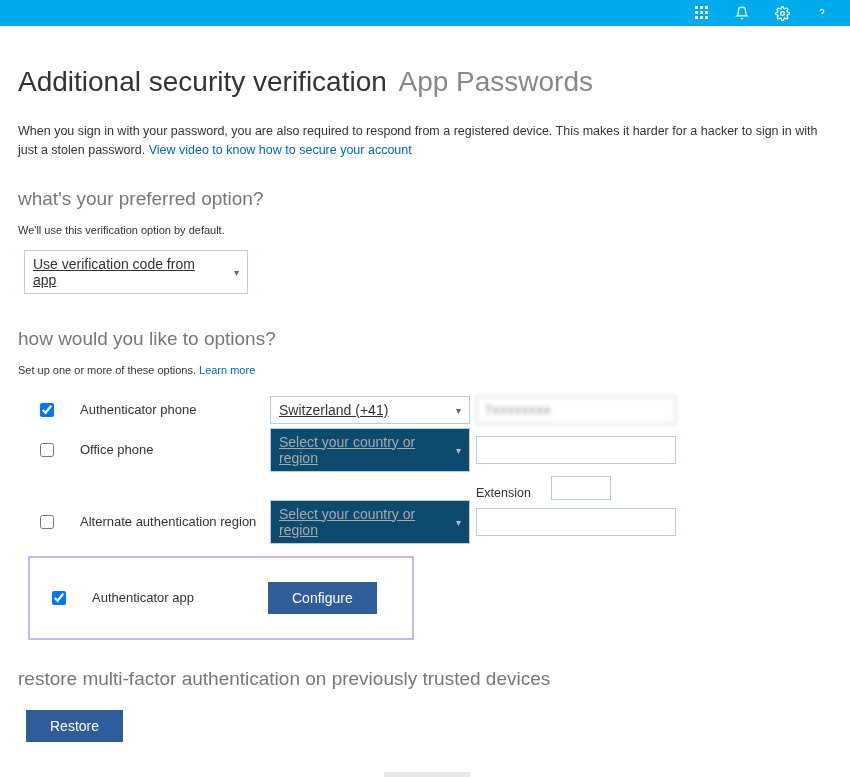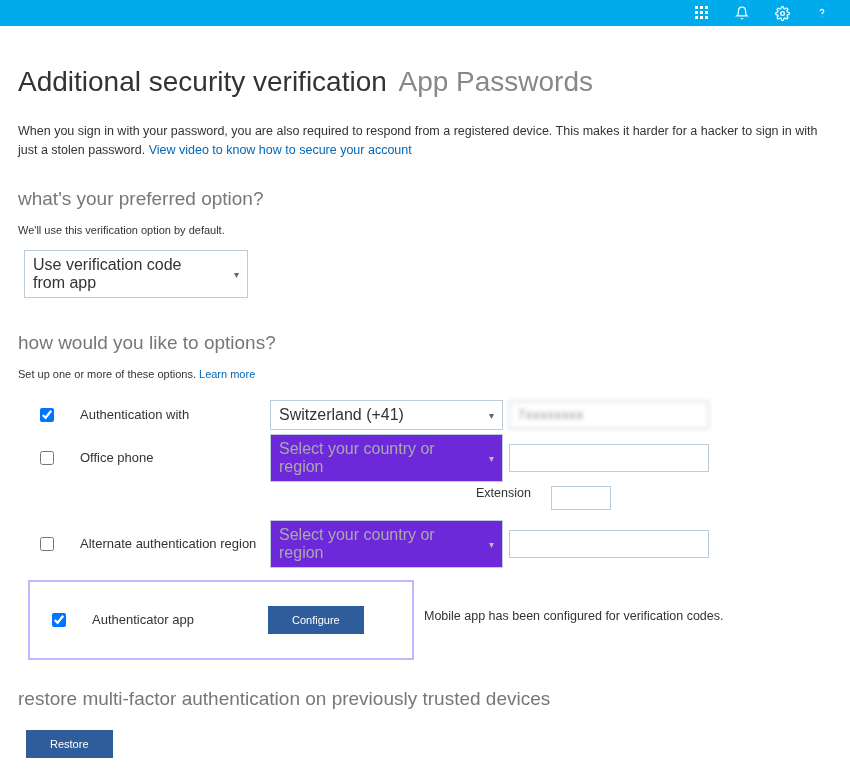--- a/index.html
+++ b/index.html
@@ -7,38 +7,38 @@
     .topbar { height: 26px; background: #00abec; display: flex; justify-content: flex-end; align-items: center; padding-right: 20px; gap: 24px; }
     .topbar-icon { color: #fff; width: 16px; height: 16px; display: flex; align-items: center; justify-content: center; cursor: pointer; }
     .content { padding: 20px 18px; }
     .title-row { margin: 20px 0 24px; }
     .title-row h1 { font-weight: 300; font-size: 28px; color: #333; display: inline; }
     .title-row .sub { font-weight: 400; font-size: 28px; color: #888; margin-left: 8px; }
     .intro { font-size: 12.5px; color: #333; line-height: 1.5; margin-bottom: 28px; }
     .intro a, a.link { color: #0067b8; text-decoration: none; }
     h2.section { font-weight: 300; font-size: 19px; color: #777; margin: 18px 0 14px; }
     p.sub { font-size: 11px; color: #333; margin-bottom: 14px; }
-    .select { border: 1px solid #bcd; background: #fff; padding: 5px 40px 5px 8px; font-size: 16px; position: relative; display: inline-block; cursor: pointer; color: #333; min-height: 28px; }
-    .select.disabled { color: #aaa; background: #6d28d9; }
+    .select { border: 1px solid #bcd; background: #fff; padding: 5px 40px 5px 8px; font-size: 14px; position: relative; display: inline-block; cursor: pointer; color: #333; min-height: 28px; text-decoration: underline; }
+    .select.disabled { color: #aaa; background: #0c4a6e; }
     .select::after { content: "▾"; position: absolute; right: 8px; top: 50%; transform: translateY(-50%); font-size: 10px; color: #666; }
     .select.disabled::after { color: #bbb; }
     .main-select { width: 224px; margin-left: 6px; }
     .options-block { padding: 6px 0 0 22px; }
     .row { display: flex; align-items: center; min-height: 28px; margin-bottom: 4px; }
     .cb-cell { width: 40px; display: flex; align-items: center; }
     .lbl-cell { width: 190px; font-size: 13px; color: #333; }
-    .sel-cell { width: 233px; margin-right: 6px; }
+    .sel-cell { width: 200px; margin-right: 6px; }
     .sel-cell .select { width: 100%; }
     .inp-cell input { width: 200px; border: 1px solid #bcd; padding: 5px 8px; font-size: 12.5px; height: 28px; }
-    .ext-row { padding-left: 436px; display: flex; align-items: flex-start; gap: 20px; margin-bottom: 10px; font-size: 12.5px; }
+    .ext-row { padding-left: 436px; display: flex; align-items: flex-end; gap: 20px; font-size: 12.5px; }
     .ext-row input { width: 60px; border: 1px solid #bcd; padding: 4px; height: 24px; }
     input[type=checkbox] { width: 14px; height: 14px; cursor: pointer; }
     .highlight-box { border: 2px solid #c4b5fd; padding: 24px 22px; margin-left: -12px; margin-top: 8px; width: 386px; display: inline-flex; align-items: center; float: left; }
     .highlight-wrap { display: flex; align-items: center; margin-bottom: 0; }
-    .btn { background: #2f5c9a; color: #fff; border: none; padding: 8px 24px; font-size: 11px; cursor: pointer; }
+    .btn { background: #2f5c9a; color: #fff; border: none; padding: 8px 24px; font-size: 14px; cursor: pointer; }
     .status-text { font-size: 12.5px; color: #333; margin-left: 10px; }
     .clear { clear: both; }
     .restore-sec { margin-top: 28px; }
     .restore-btn-wrap { margin: 20px 0 30px 8px; }
     .save-row { display: flex; align-items: center; gap: 14px; margin: 14px 0 20px 4px; flex-direction: column; }
     .save-btn { background: #e8e8e8; color: #bbb; border: none; padding: 8px 28px; font-size: 13px; }
     .blur { filter: blur(2px); color: #888; letter-spacing: 1px; }
   </style>
 </head>
 <body>
@@ -100,21 +100,21 @@
   <p class="sub">
     <span>Set up one or more of these options. </span><a href="#" class="link">Learn more</a>
   </p>
 
   <div class="options-block">
 
     <div class="row">
       <div class="cb-cell">
           <input type="checkbox" checked="" style="">
         </div>
-      <div class="lbl-cell">Authentication with</div>
+      <div class="lbl-cell">Authenticator phone</div>
       <div class="sel-cell"><div class="select"><span>Switzerland (+41)</span></div></div>
       <div class="inp-cell"><input type="text" class="blur" value="7xxxxxxxx" style=""></div>
     </div>
 
     <div class="row">
       <div class="cb-cell">
           <input type="checkbox" style="">
         </div>
       <div class="lbl-cell">Office phone</div>
       <div class="sel-cell"><div class="select disabled"><span>Select your country or region</span></div></div>
@@ -136,21 +136,20 @@
     </div>
 
     <div class="highlight-wrap">
       <div class="highlight-box">
         <div class="cb-cell">
             <input type="checkbox" checked="" style="">
           </div>
         <div class="lbl-cell" style="width:176px">Authenticator app</div>
         <button class="btn">Configure</button>
       </div>
-      <span class="status-text">Mobile app has been configured for verification codes.</span>
     </div>
     <div class="clear"></div>
 
   </div>
 
   <div class="restore-sec">
     <h2 class="section">restore multi-factor authentication on previously trusted devices</h2>
     <div class="restore-btn-wrap">
       <button class="btn">Restore</button>
     </div>

